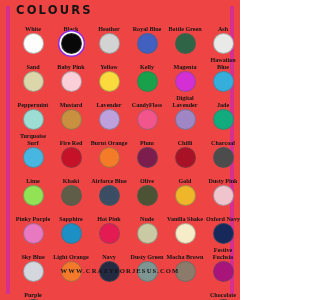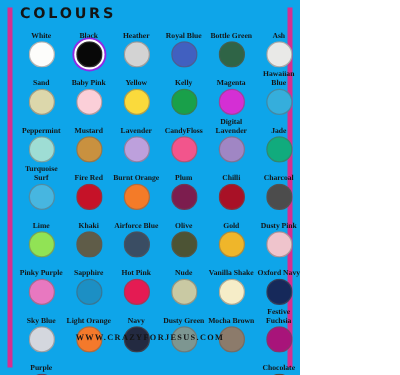--- a/index.html
+++ b/index.html
@@ -10,21 +10,21 @@
   body {
     width: 240px;
     height: 300px;
     overflow: hidden;
     font-family: "Liberation Serif", serif;
     position: relative;
   }
   #chart-page {
     position: absolute;
     inset: 0;
-    background: #0ea5e9;
+    background: #ef4444;
   }
   .edge-bar {
     position: absolute;
     top: 6px;
     bottom: 6px;
     width: 4px;
     background: #d62f8f;
   }
   .edge-bar.left  { left: 6px; }
   .edge-bar.right { right: 6px; }

